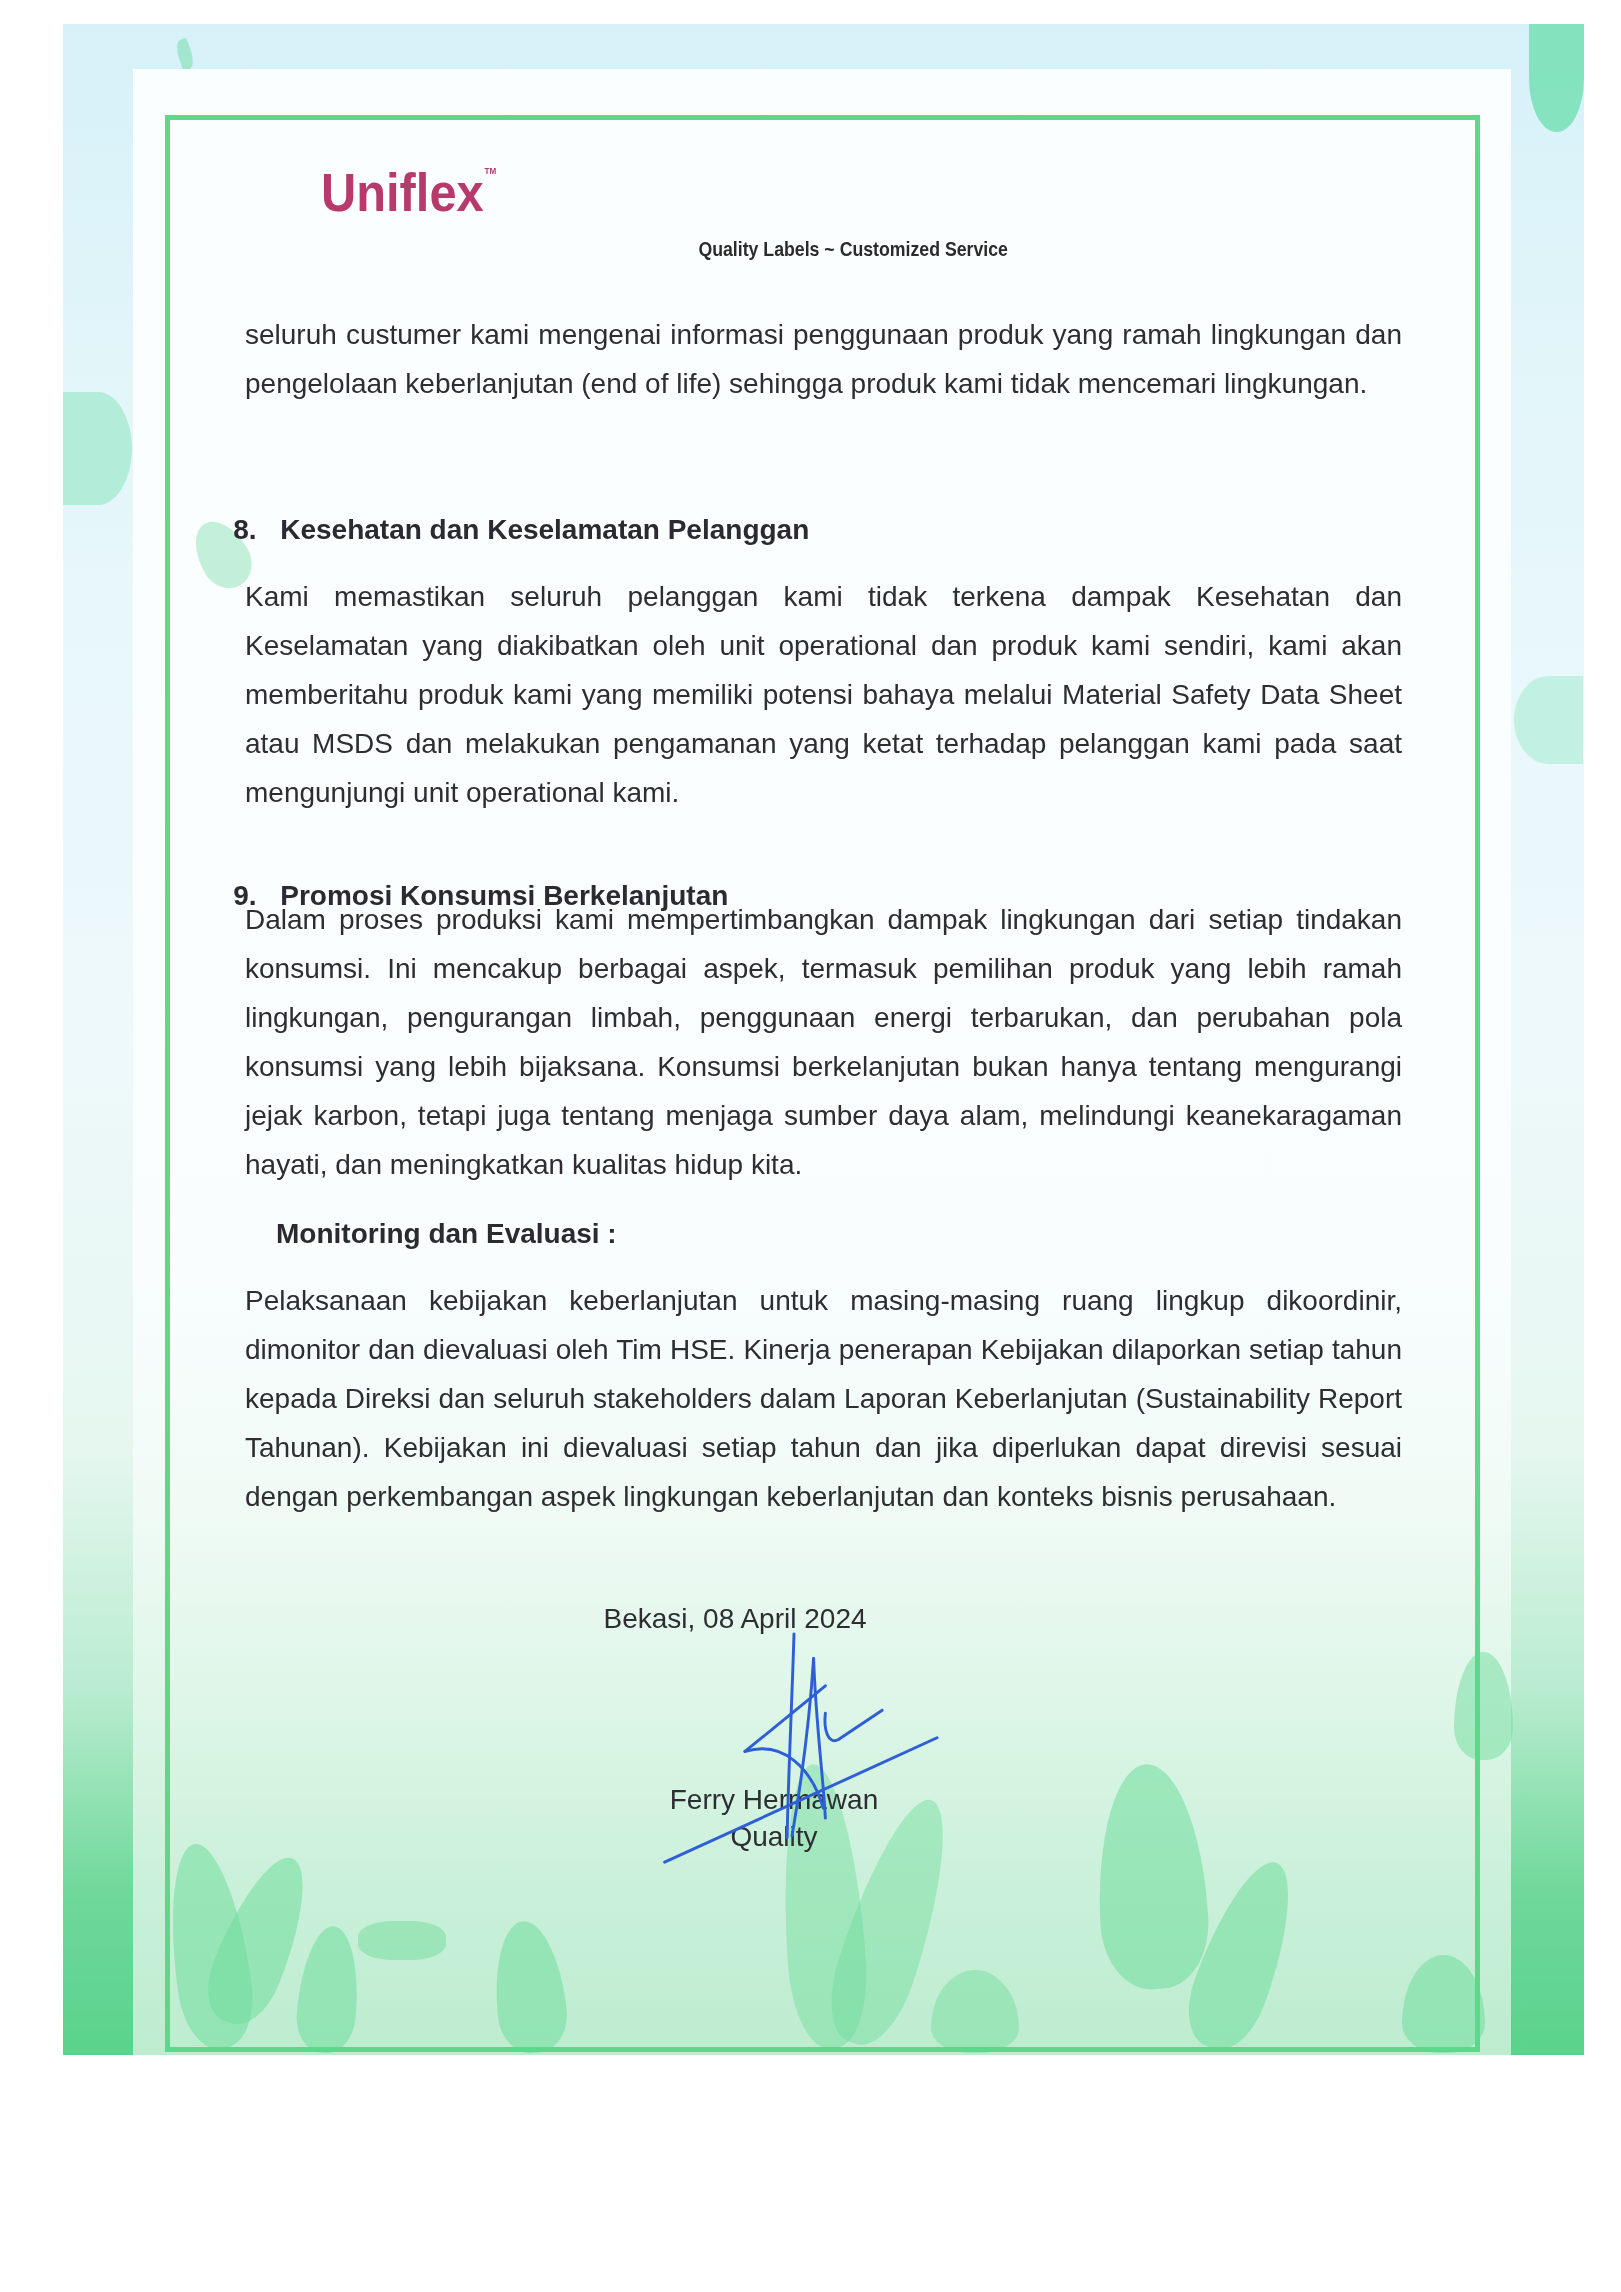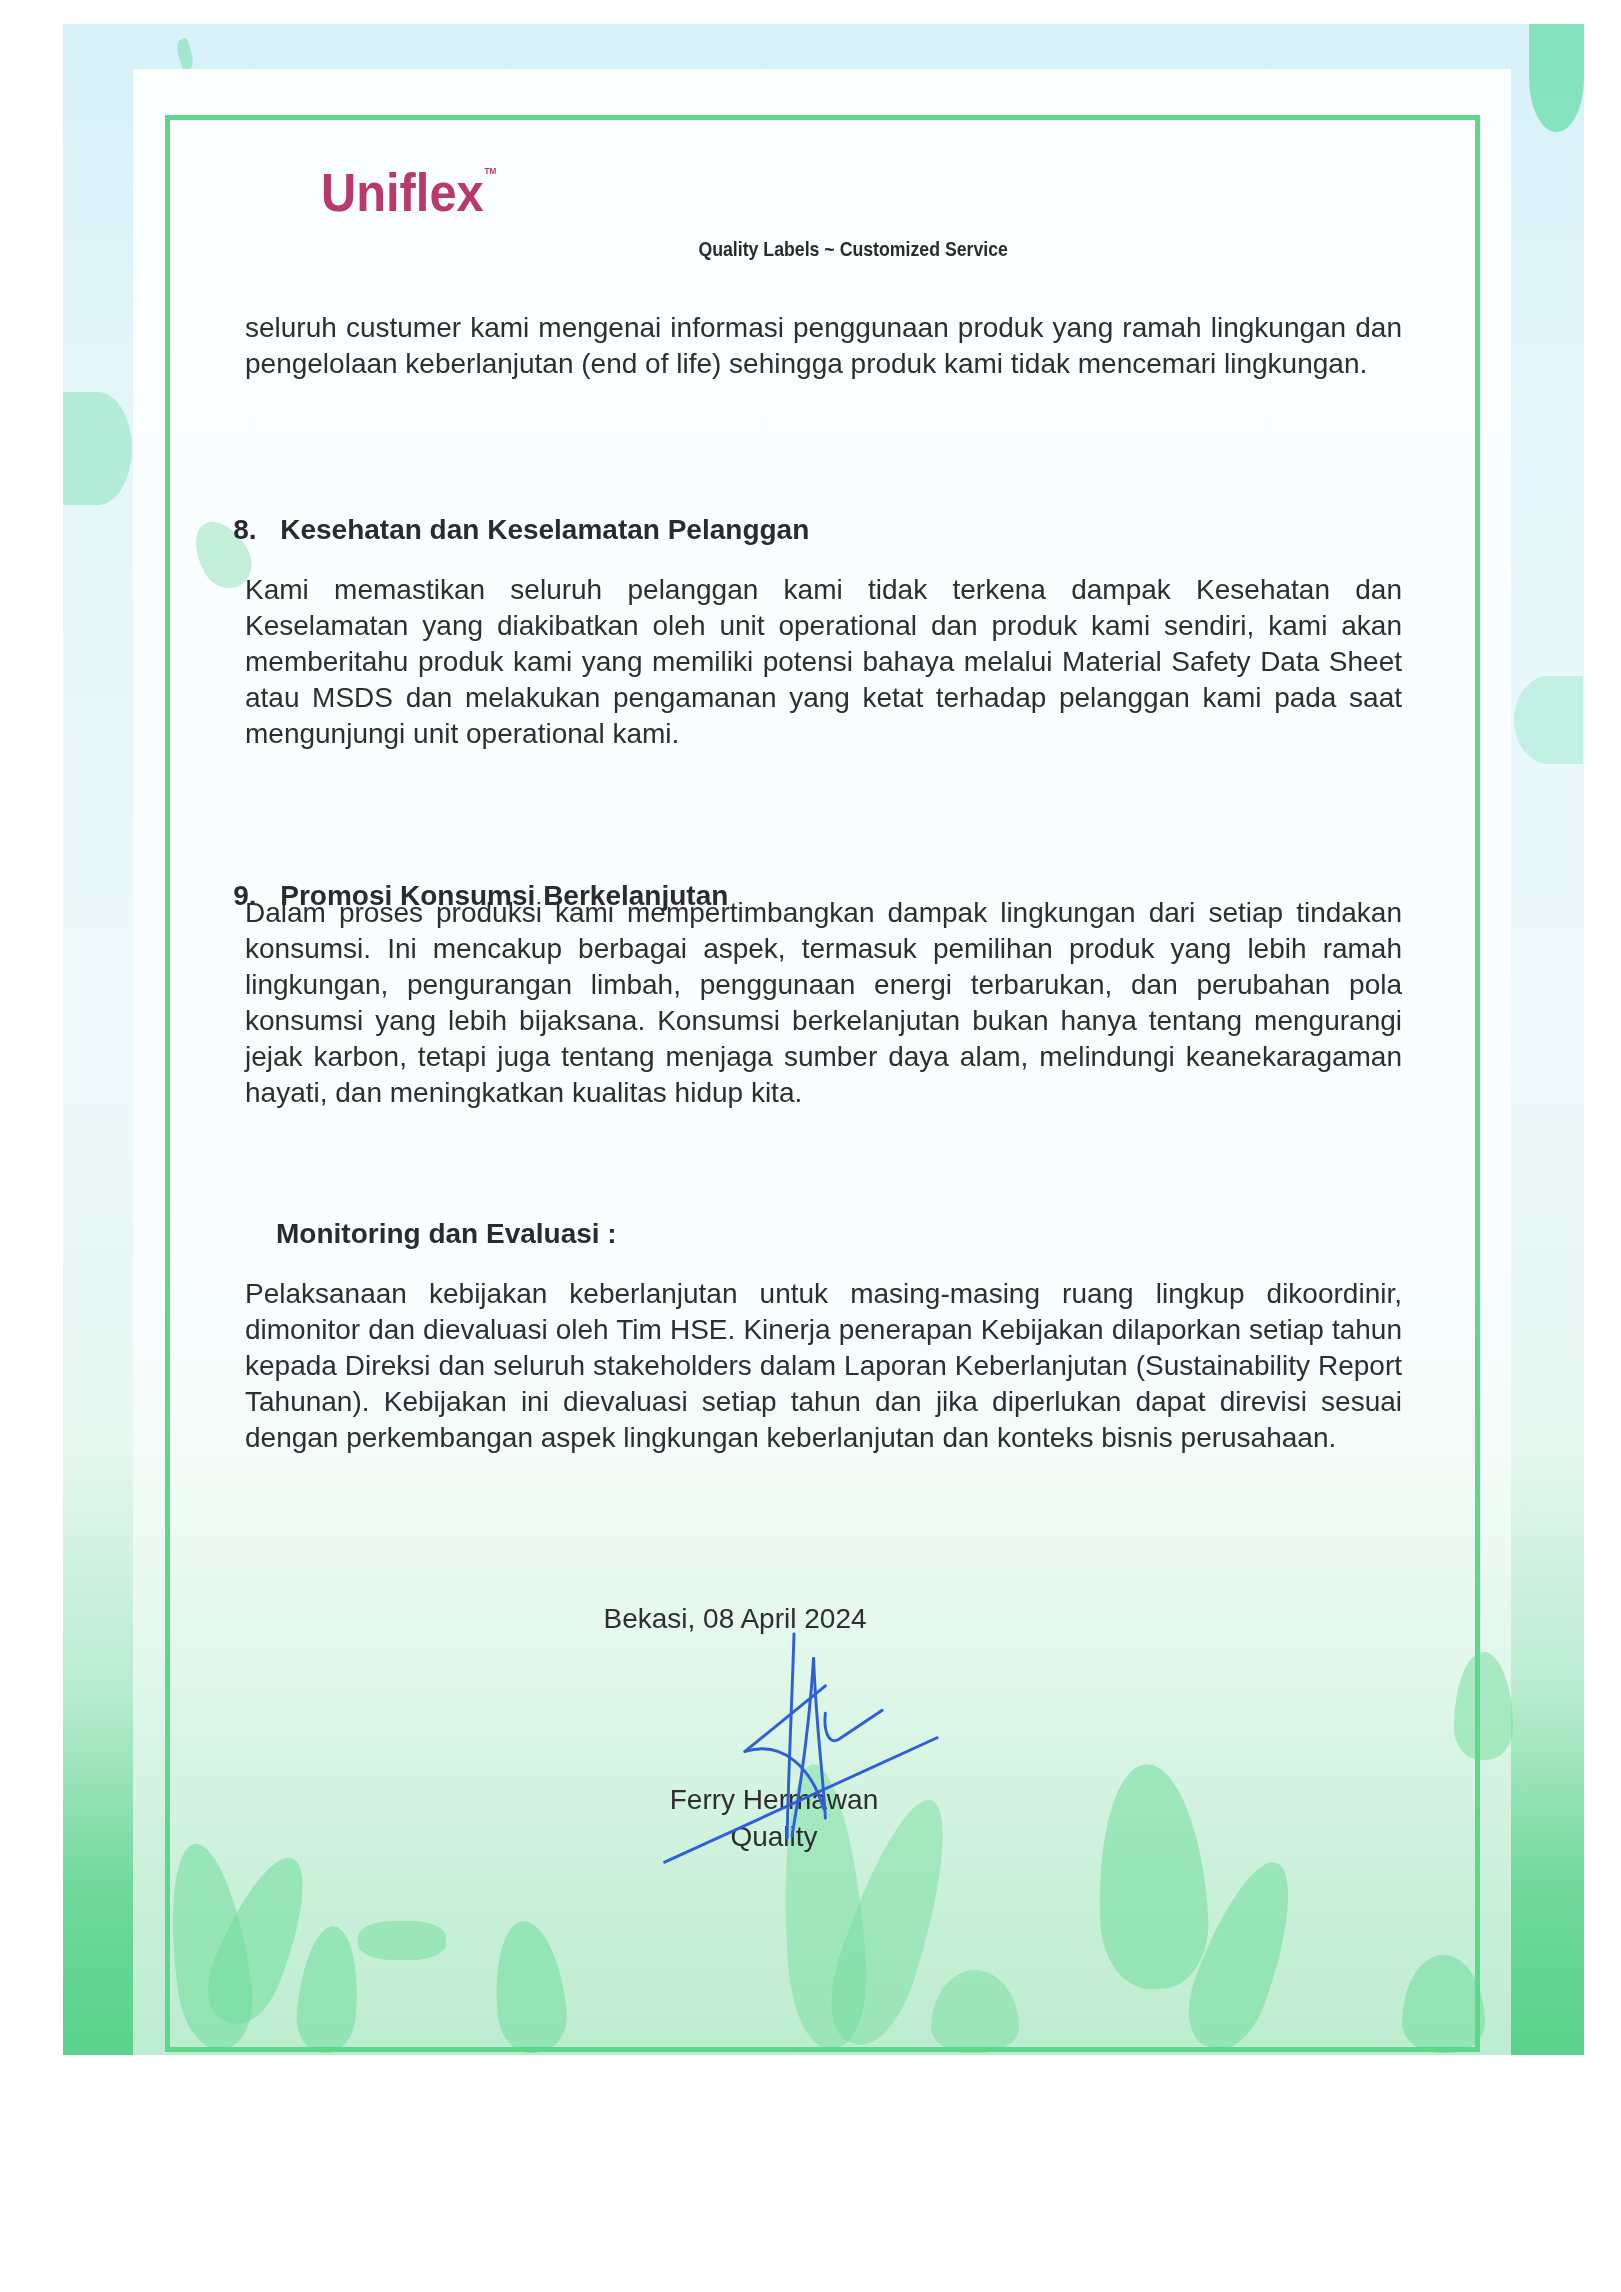--- a/index.html
+++ b/index.html
@@ -109,21 +109,21 @@
       font-weight: bold;
       font-size: 20.6px;
       color: #2b2b2b;
       transform: scaleX(0.86);
       padding-left: 69px;
       box-sizing: border-box;
     }
     .para {
       position: absolute;
       font-size: 28px;
-      line-height: 36px;
+      line-height: 49px;
       text-align: justify;
       text-align-last: left;
       color: #2e2d32;
     }
     .heading {
       position: absolute;
       font-weight: bold;
       font-size: 28px;
       color: #2b2a30;
     }

